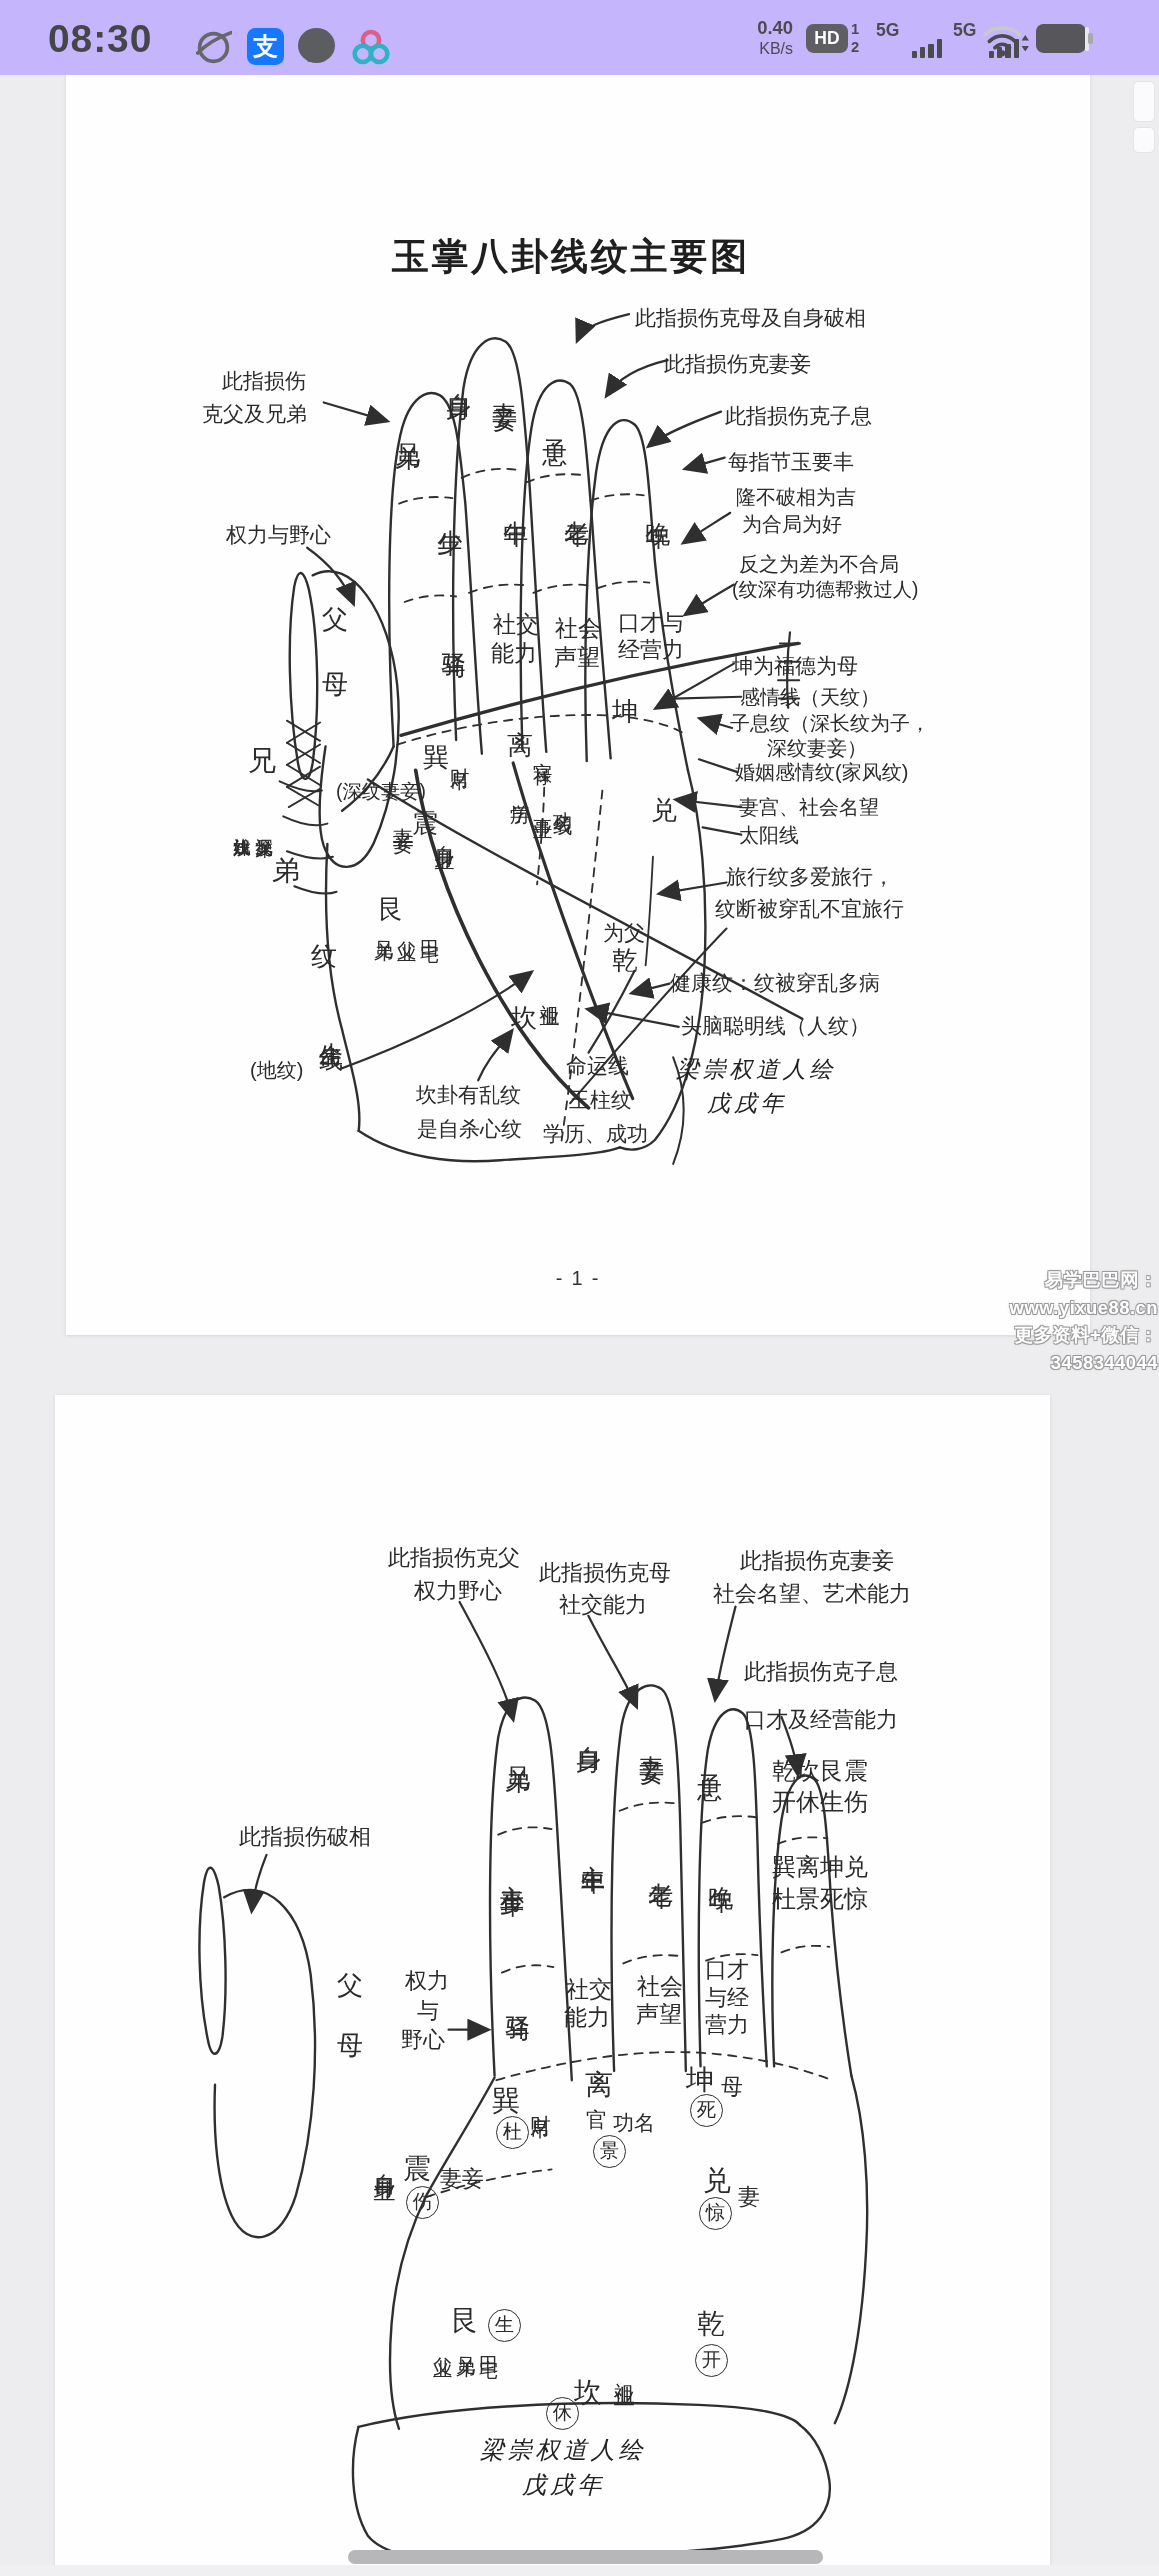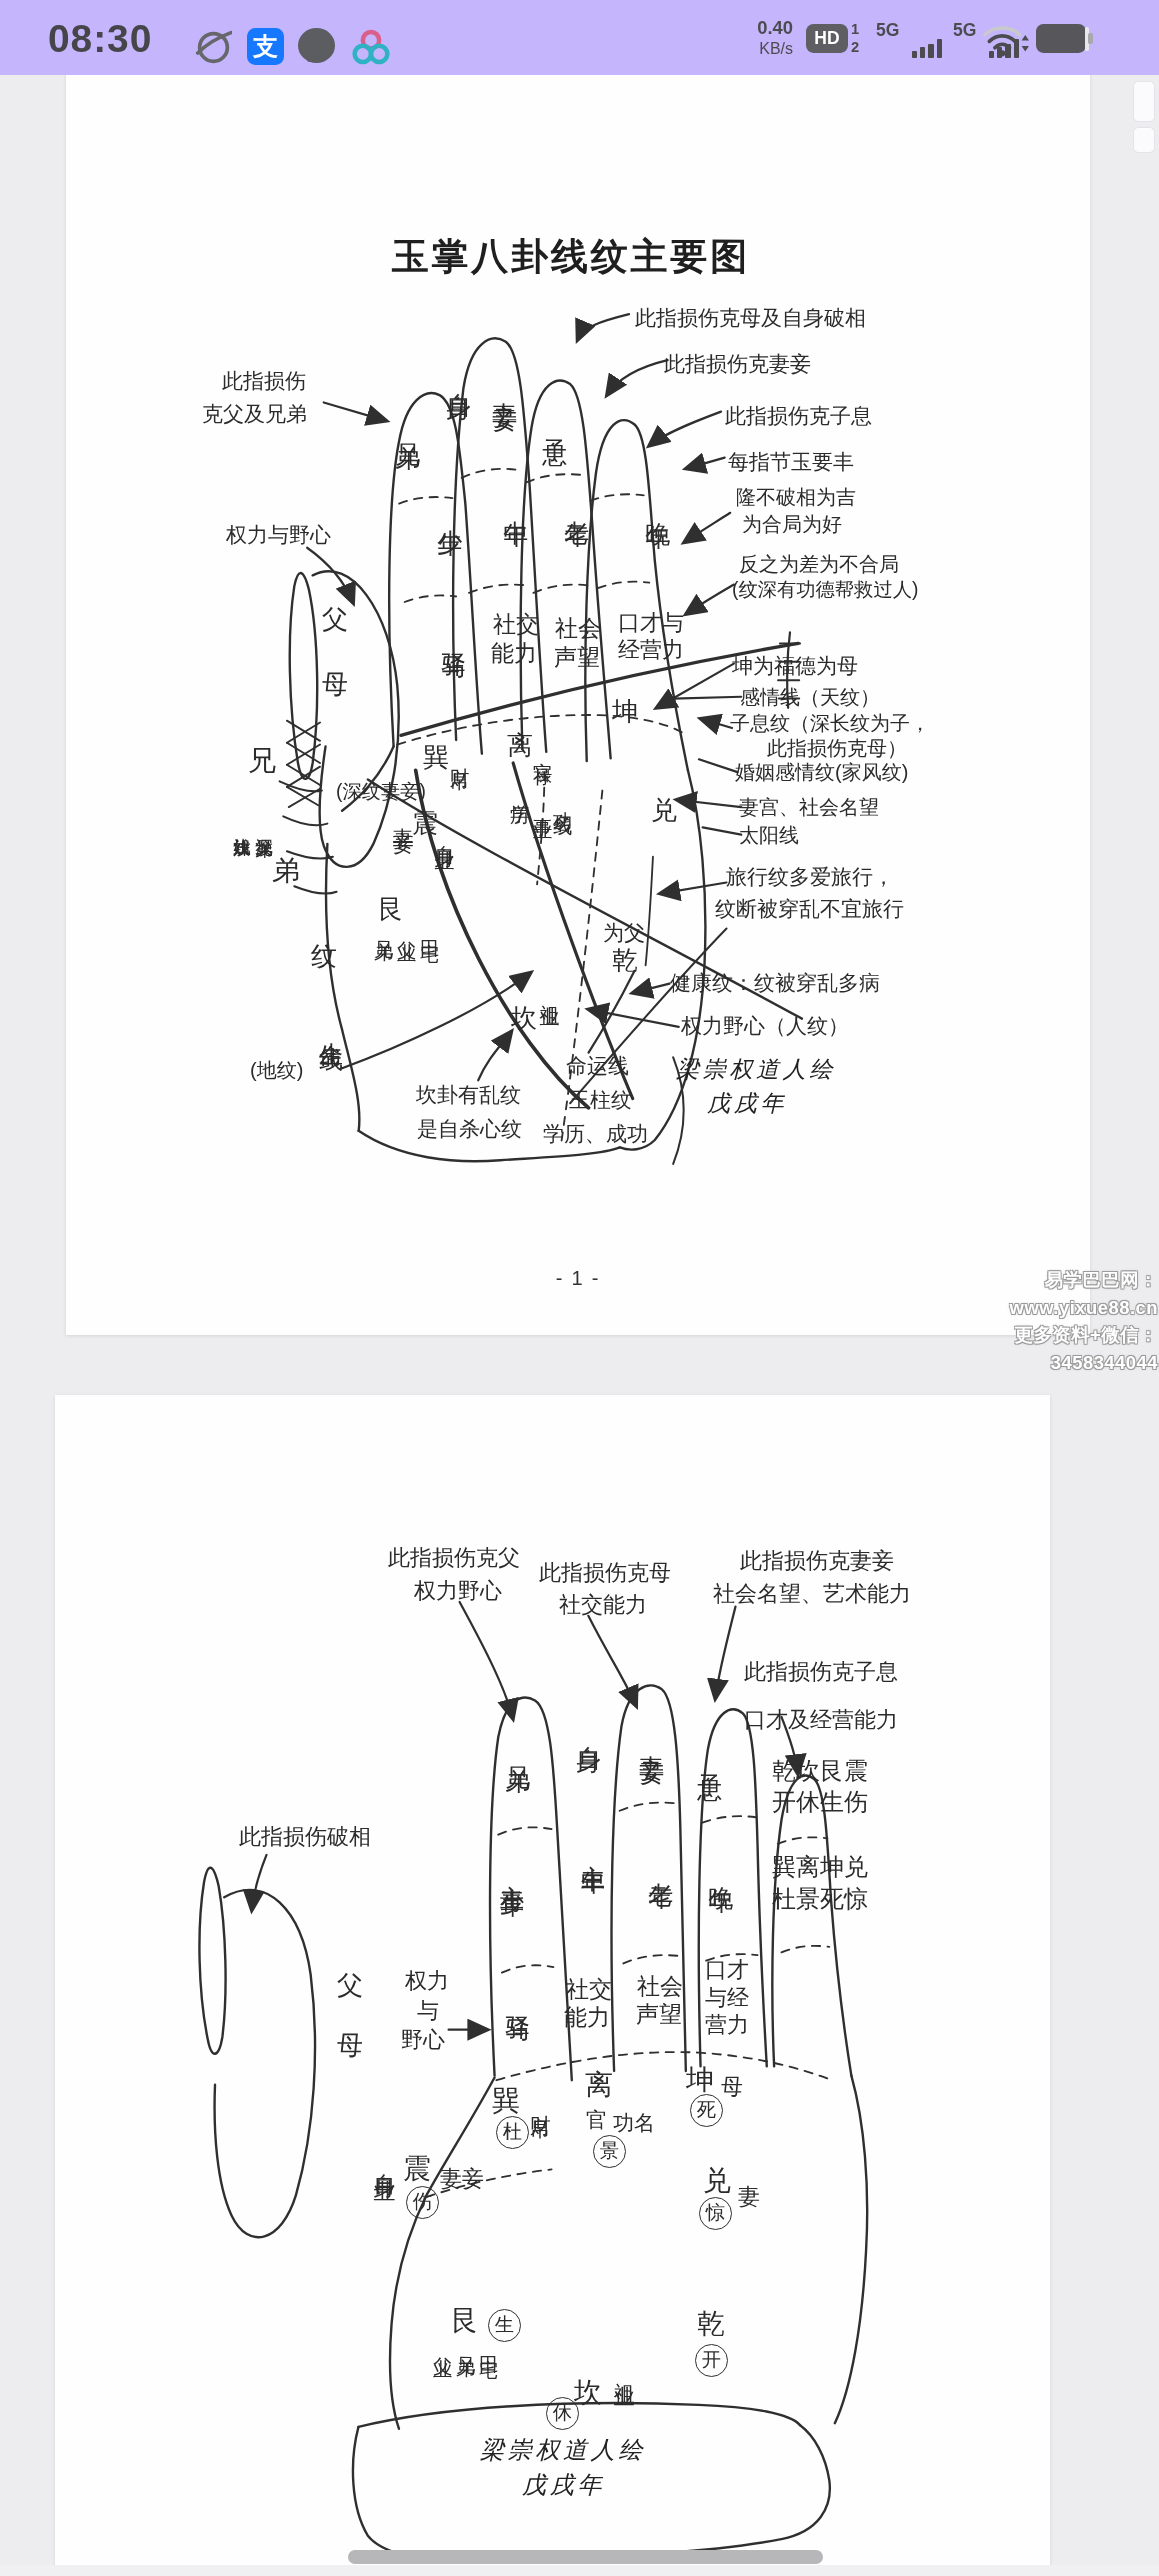--- a/index.html
+++ b/index.html
@@ -208,28 +208,28 @@
     <div class="lbl" style="left:659px;top:339px;">此指损伤克子息</div>
     <div class="lbl" style="left:662px;top:385px;">每指节玉要丰</div>
     <div class="lbl" style="left:670px;top:421px;font-size:20px;">隆不破相为吉</div>
     <div class="lbl" style="left:676px;top:448px;font-size:20px;">为合局为好</div>
     <div class="lbl" style="left:673px;top:488px;font-size:20px;">反之为差为不合局</div>
     <div class="lbl" style="left:666px;top:514px;font-size:19.3px;">(纹深有功德帮救过人)</div>
     <div class="lbl" style="left:160px;top:458px;">权力与野心</div>
     <div class="lbl" style="left:666px;top:589px;">坤为福德为母</div>
     <div class="lbl" style="left:674px;top:621px;font-size:20px;">感情线（天纹）</div>
     <div class="lbl" style="left:664px;top:647px;font-size:20px;">子息纹（深长纹为子，</div>
-    <div class="lbl" style="left:701px;top:672px;font-size:20px;">此指损伤克母）</div>
+    <div class="lbl" style="left:701px;top:672px;font-size:20px;">深纹妻妾）</div>
     <div class="lbl" style="left:669px;top:696px;font-size:20px;">婚姻感情纹(家风纹)</div>
     <div class="lbl" style="left:673px;top:731px;font-size:20px;">妻宫、社会名望</div>
     <div class="lbl" style="left:673px;top:759px;font-size:20px;">太阳线</div>
     <div class="lbl" style="left:660px;top:800px;">旅行纹多爱旅行，</div>
     <div class="lbl" style="left:649px;top:832px;">纹断被穿乱不宜旅行</div>
     <div class="lbl" style="left:604px;top:906px;text-align:right;">健康纹：纹被穿乱多病</div>
-    <div class="lbl" style="left:615px;top:949px;">权力野心（人纹）</div>
+    <div class="lbl" style="left:615px;top:949px;">头脑聪明线（人纹）</div>
     <div class="lbl sig" style="left:610px;top:991px;">梁崇权道人绘</div>
     <div class="lbl sig" style="left:641px;top:1025px;">戊戌年</div>
     <div class="lbl" style="left:500px;top:989px;">命运线</div>
     <div class="lbl" style="left:503px;top:1023px;">玉柱纹</div>
     <div class="lbl" style="left:477px;top:1057px;">学历、成功</div>
     <div class="lbl" style="left:350px;top:1018px;">坎卦有乱纹</div>
     <div class="lbl" style="left:351px;top:1052px;">是自杀心纹</div>
     <div class="lbl v" style="left:250px;top:959px;font-size:24px;">生命线</div>
     <div class="lbl" style="left:184px;top:994px;font-size:20px;">(地纹)</div>
     <div class="lbl" style="left:182px;top:679px;font-size:28px;">兄</div>

